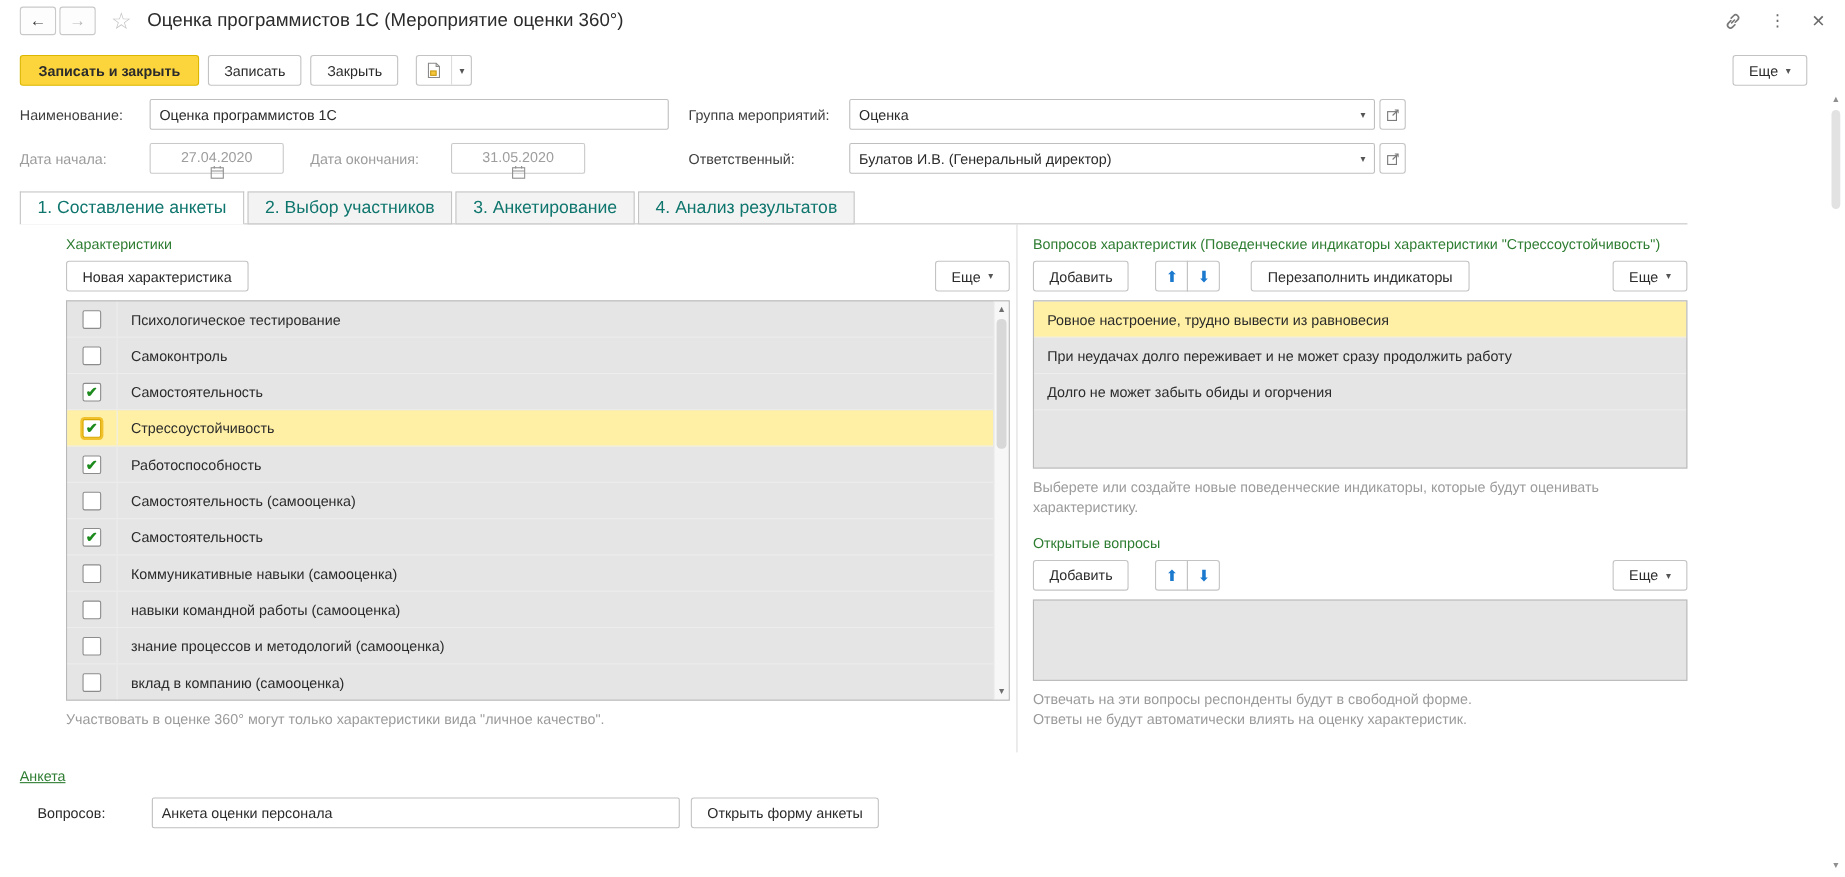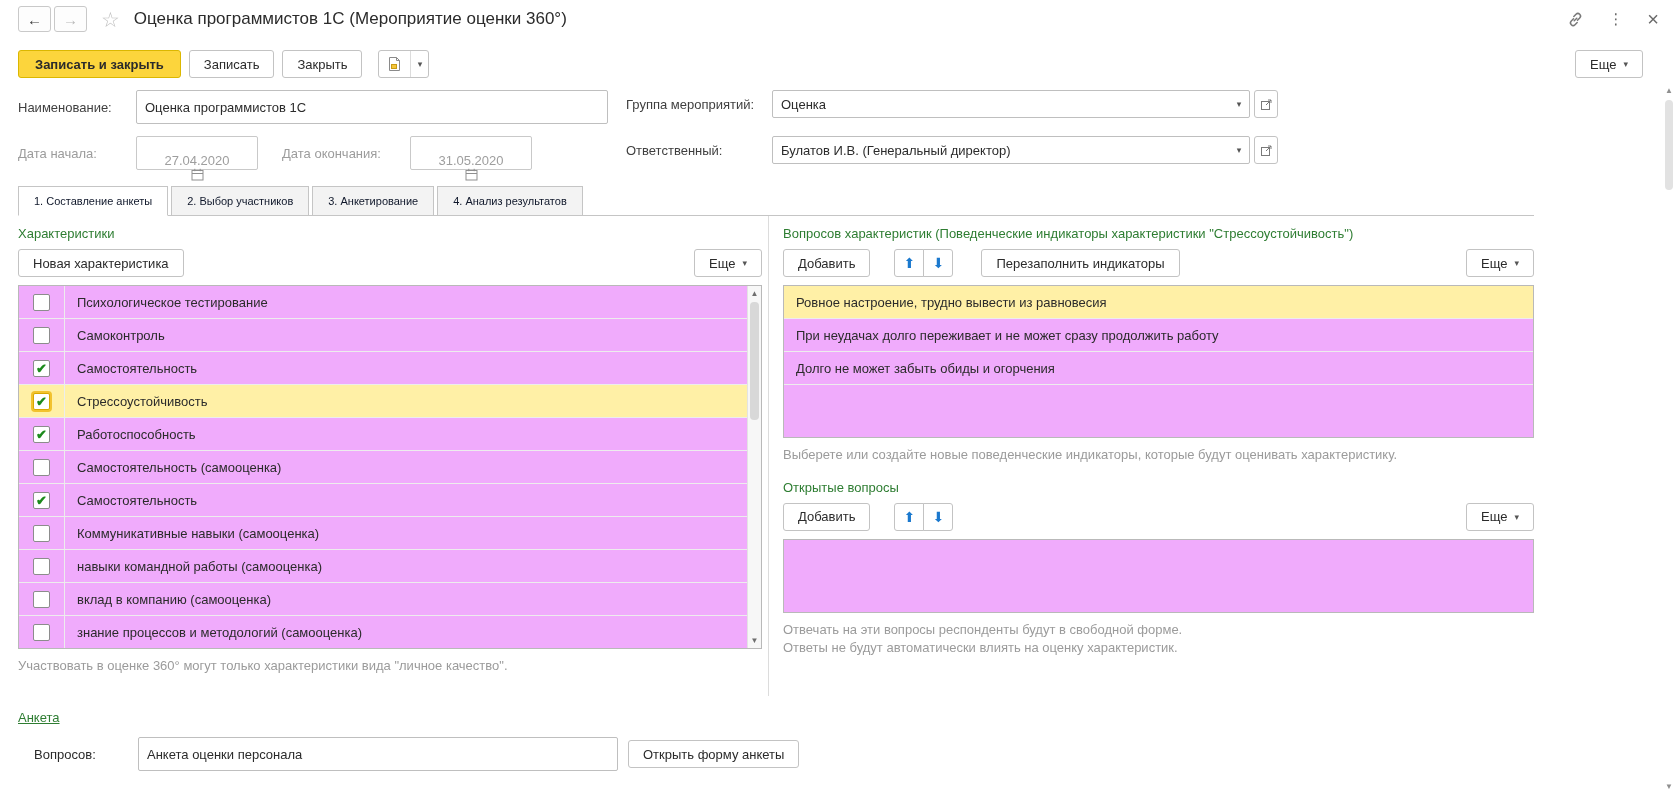--- a/index.html
+++ b/index.html
@@ -34,50 +34,50 @@
   .spacer { flex:1; }
 
   
   .formrow { display:flex; align-items:flex-start; margin:12px 18px 0; }
   .fr-left { width:608px; display:flex; align-items:center; }
   .fr-right { display:flex; align-items:center; }
   .flabel { font-size:13px; color:#3f3f3f; white-space:nowrap; }
   .flabel.gray { color:#9c9c9c; }
   .lab-118 { width:118px; } .lab-dend { width:128px; margin-left:24px; } .lab-right { width:146px; }
   .field { height:28px; border:1px solid #bfbfbf; border-radius:2px; background:#fff;
-           display:flex; align-items:center; padding:16px 8px; font-size:13px; }
+           display:flex; align-items:center; padding:4px 8px; font-size:13px; }
   .name-input { width:472px; }
   .date-input { width:122px; color:#9e9e9e; justify-content:space-between; border-color:#c9c9c9;flex-direction:column; }
   .combo { width:478px; padding:0; }
   .combo .combo-value { flex:1; padding:0 8px; white-space:nowrap; overflow:hidden; }
   .combo .combo-dd { width:20px; align-self:stretch; display:flex; align-items:center; justify-content:center;
                      font-size:9px; color:#555; }
   .mini-btn { width:24px; height:28px; margin-left:4px; border:1px solid #c3c3c3; border-radius:3px;
               background:#fff; display:flex; align-items:center; justify-content:center; cursor:pointer; }
 
   
   .tabs { display:flex; margin:16px 18px 0; width:1516px; border-bottom:1px solid #c5c5c5; }
-  .tab { padding:0 15px; height:30px; line-height:29px; font-size:11px; color:#0f172a; background:#f3f3f3;
+  .tab { padding:0 15px; height:30px; line-height:29px; font-size:16px; color:#0f766e; background:#f3f3f3;
          border:1px solid #c5c5c5; margin-right:3px; margin-bottom:-1px; cursor:pointer; white-space:nowrap; }
   .tab.active { background:#fff; border-bottom-color:#fff; }
 
   
   .content { display:flex; margin:0 18px; width:1516px; align-items:flex-start; }
-  .left-panel { width:744px; }
+  .left-panel { width:858px;margin-left:42px; }
   .right-panel { flex:1; border-left:1px solid #dcdcdc; padding-left:14px; margin-left:6px; min-height:480px; }
   .panel-title { color:#2e7d32; font-size:13px; margin:10px 0 8px; white-space:nowrap; }
   .cmdbar { display:flex; align-items:center; margin-bottom:8px; }
   .gap24 { width:24px; } .gap28 { width:28px; }
   .arrow-pair { display:flex; }
   .arrow-btn { width:30px; height:28px; border:1px solid #c3c3c3; background:#fff; display:flex;
                align-items:center; justify-content:center; font-size:14px; color:#1b79ce; cursor:pointer; }
   .arrow-btn.first { border-radius:3px 0 0 3px; }
   .arrow-btn.second { border-radius:0 3px 3px 0; margin-left:-1px; }
 
-  .listbox { position:relative; border:1px solid #b9b9b9; overflow:hidden; background:#f0abfc; }
+  .listbox { position:relative; border:1px solid #b9b9b9; overflow:hidden; background:#e5e5e5; }
   .char-box { height:364px; }
   .char-box .rows { margin-right:14px; }
   .crow { display:flex; align-items:stretch; height:33px; border-bottom:1px solid #ededed; }
   .crow.selected { background:#fff0a6; }
   .cb-cell { width:46px; display:flex; align-items:center; justify-content:center; border-right:1px solid #ededed; }
   .checkbox { width:17px; height:17px; border:1px solid #8c8c8c; border-radius:2px; background:#fff;
               display:flex; align-items:center; justify-content:center; font-size:13px; font-weight:bold;
               color:#1c8a1c; line-height:1; cursor:pointer; }
   .checkbox.focused { box-shadow:0 0 0 2px #f2c22e; border-color:#d8a800; }
   .row-label { display:flex; align-items:center; padding-left:12px; font-size:13px; }
@@ -303,27 +303,27 @@
           <div class="crow">
             <div class="cb-cell">
               <span class="checkbox"></span>
             </div>
             <span class="row-label">навыки командной работы (самооценка)</span>
           </div>
           <div class="crow">
             <div class="cb-cell">
               <span class="checkbox"></span>
             </div>
+            <span class="row-label">знание процессов и методологий (самооценка)</span>
+          </div>
+          <div class="crow">
+            <div class="cb-cell">
+              <span class="checkbox"></span>
+            </div>
             <span class="row-label">вклад в компанию (самооценка)</span>
-          </div>
-          <div class="crow">
-            <div class="cb-cell">
-              <span class="checkbox"></span>
-            </div>
-            <span class="row-label">знание процессов и методологий (самооценка)</span>
           </div>
         </div>
       <div class="list-scroll">
         <span class="ls-up">▲</span>
         <span class="ls-thumb"></span>
         <span class="ls-down">▼</span>
       </div>
     </div>
     <div class="hint">
       <div>Участвовать в оценке 360° могут только характеристики вида "личное качество".</div>

